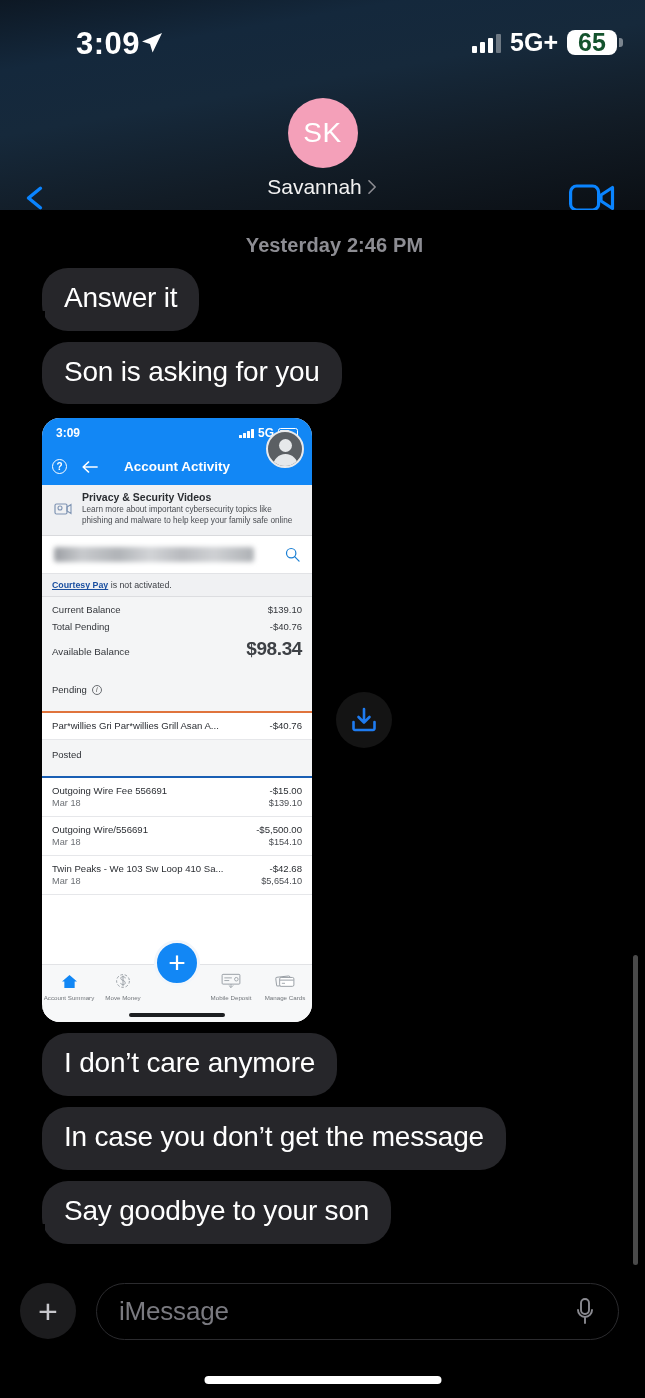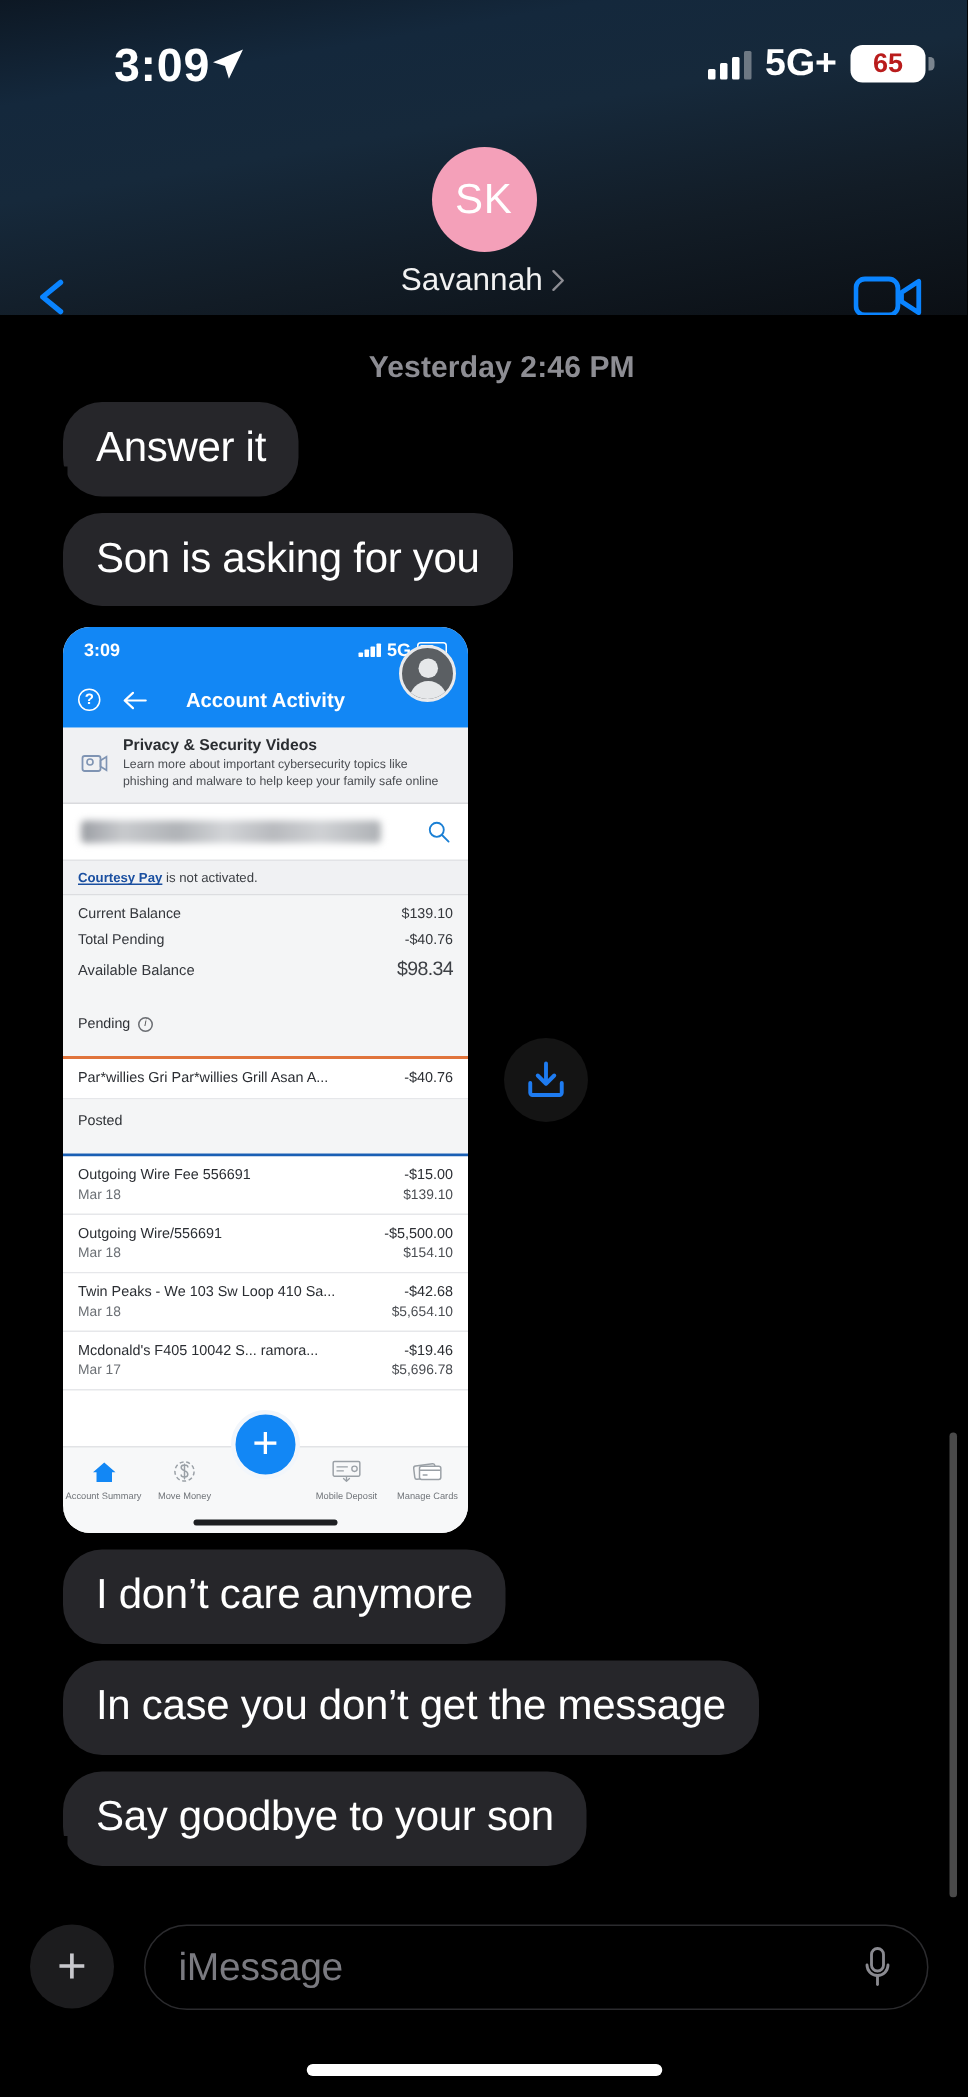--- a/index.html
+++ b/index.html
@@ -44,21 +44,21 @@
   .net { font-size: 25px; font-weight: bold; color: #fff; letter-spacing: 0px; }
   .batt {
     position: relative; width: 50px; height: 25px;
     border-radius: 8px; background: #fff;
     display: flex; align-items: center; justify-content: center;
   }
   .batt:after {
     content: ""; position: absolute; right: -6px; top: 8px;
     width: 4px; height: 9px; border-radius: 0 3px 3px 0; background: #7b858f;
   }
-  .batt span { font-size: 18px; font-weight: bold; color: #b91c1c; }
+  .batt span { font-size: 25px; font-weight: bold; color: #14532d; }
 
   
   .navheader { position: absolute; top: 80px; left: 0; width: 100%; height: 130px; }
   .back-chevron {
     position: absolute; left: 22px; top: 105px;
     width: 26px; height: 26px;
   }
   .contact { position: absolute; left: 0; right: 0; top: 18px; text-align: center; }
   .avatar {
     width: 70px; height: 70px; border-radius: 50%;
@@ -178,21 +178,21 @@
     background: #f0f1f3; font-size: 8.8px; color: #3c3f44;
     padding: 6px 10px; border-bottom: 1px solid #dcdde0;
   }
   .s-courtesy b { color: #1a4fa0; text-decoration: underline; }
 
   .s-balances { background: #f4f5f6; padding: 4px 10px 12px 10px; }
   .s-balrow { display: flex; justify-content: space-between; align-items: baseline; padding: 3px 0; }
   .s-ball { font-size: 9.5px; color: #33363b; }
   .s-balv { font-size: 9.5px; color: #33363b; }
   .s-balrow.big .s-ball { font-size: 9.8px; }
-  .s-balrow.big .s-balv { font-size: 13px; color: #3d4045; font-weight: 400; letter-spacing: -.4px; }
+  .s-balrow.big .s-balv { font-size: 19px; color: #3d4045; font-weight: 700; letter-spacing: -.4px; }
 
   .s-sect { background: #f4f5f6; font-size: 9.5px; color: #2e3136; padding: 9px 10px 16px 10px; display:flex; align-items:center; gap:5px;}
   .s-info { width: 10px; height: 10px; border-radius: 50%; border: 1px solid #6a6d72; font-size: 7px; color:#555; display:flex;align-items:center;justify-content:center; font-style: italic;}
   .s-rule-orange { height: 1.6px; background: #e0743c; }
   .s-rule-blue { height: 1.6px; background: #1a5fb4; }
 
   .s-tx { background: #fff; padding: 7px 10px 8px 10px; border-bottom: 1px solid #e6e7ea; }
   .s-tx-line { display: flex; justify-content: space-between; align-items: baseline; }
   .s-tx-name { font-size: 9.6px; color: #2b2e33; max-width: 180px; white-space: nowrap; overflow: hidden; text-overflow: ellipsis; }
   .s-tx-amt { font-size: 9.6px; color: #2b2e33; }
@@ -430,30 +430,20 @@
           <div class="s-tx-line">
             <span class="s-tx-name">Twin Peaks - We 103 Sw Loop 410 Sa...</span>
             <span class="s-tx-amt">-$42.68</span>
           </div>
           <div class="s-tx-sub">
             <span class="s-tx-date">Mar 18</span>
             <span class="s-tx-bal">$5,654.10</span>
           </div>
         </div>
 
-        <div class="s-tx">
-          <div class="s-tx-line">
-            <span class="s-tx-name">Mcdonald's F405 10042 S... ramora...</span>
-            <span class="s-tx-amt">-$19.46</span>
-          </div>
-          <div class="s-tx-sub">
-            <span class="s-tx-date">Mar 17</span>
-            <span class="s-tx-bal">$5,696.78</span>
-          </div>
-        </div>
 
         <div class="s-fab">+</div>
 
         <div class="s-tabbar">
           <div class="s-tab active">
             <div class="ti">
               <svg width="17" height="15" viewBox="0 0 18 16">
                 <path d="M9 1 L17 8 L14.5 8 L14.5 15 L3.5 15 L3.5 8 L1 8 Z" fill="#1287f5"></path>
               </svg>
             </div>

